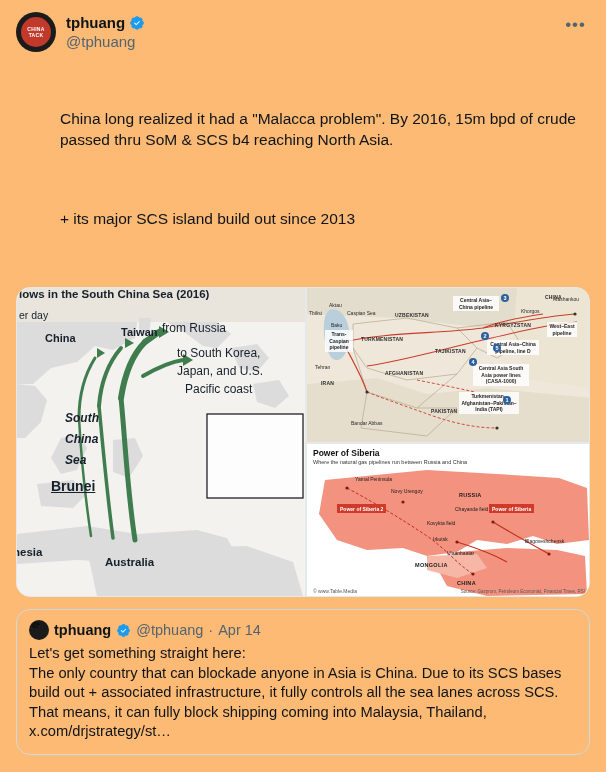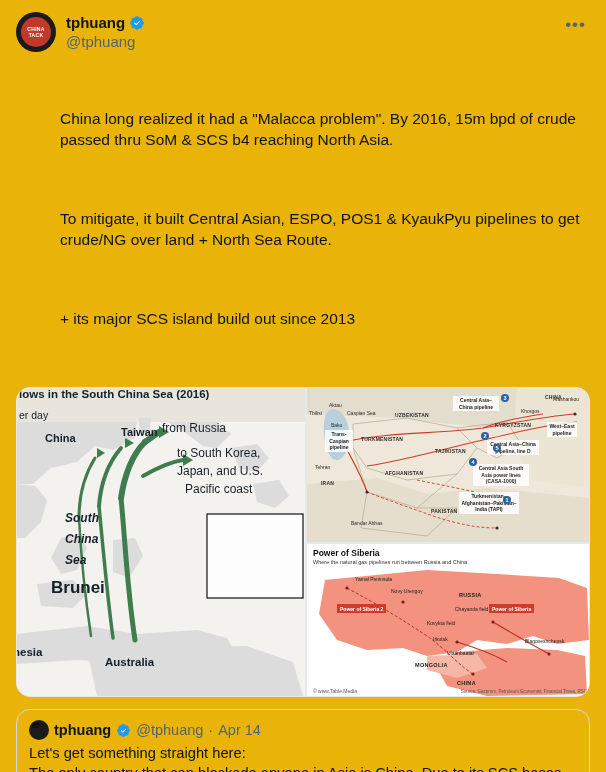--- a/index.html
+++ b/index.html
@@ -6,21 +6,21 @@
   html, body {
     margin: 0;
     padding: 0;
     background: #ffffff;
     font-family: "Liberation Sans", sans-serif;
   }
   #tweet-card {
     width: 606px;
     height: 772px;
     position: relative;
-    background: #eab308;
+    background: #fdba74;
     overflow: hidden;
     padding: 12px 16px 0 16px;
   }
   
   .tweet-header {
     display: flex;
     align-items: flex-start;
     gap: 10px;
     position: relative;
   }
@@ -112,21 +112,21 @@
     font-size: 10.5px; color: #15202b; z-index: 6; padding-left: 2px;
   }
   .scs-label { position: absolute; z-index: 6; color: #15202b; }
   .lbl-china { top: 44px; left: 28px; font-size: 11px; font-weight: bold; }
   .lbl-taiwan { top: 38px; left: 104px; font-size: 11px; font-weight: bold; text-align: center; }
   .lbl-fromrussia { top: 33px; left: 145px; font-size: 12px; }
   .lbl-tosk { top: 58px; left: 160px; font-size: 12px; }
   .lbl-japan { top: 76px; left: 160px; font-size: 12px; }
   .lbl-pacific { top: 94px; left: 168px; font-size: 12px; }
   .lbl-scs { top: 120px; left: 48px; font-size: 12px; font-style: italic; font-weight: bold; line-height: 21px; }
-  .lbl-brunei { top: 190px; left: 34px; font-size: 17px; font-weight: bold; }
+  .lbl-brunei { top: 190px; left: 34px; font-size: 14px; font-weight: bold; text-decoration: underline; }
   .lbl-indonesia { top: 258px; left: -4px; font-size: 11.5px; font-weight: bold; }
   .lbl-australia { top: 268px; left: 88px; font-size: 11.5px; font-weight: bold; }
 
   
   .ca-label { position: absolute; z-index: 5; color: #2b2b2b; font-size: 5px; }
   .ca-country { font-weight: bold; letter-spacing: .2px; }
   .ca-box {
     position: absolute; z-index: 6; background: rgba(255,255,255,.82);
     font-size: 5px; line-height: 6.5px; color: #1d1d1d; padding: 1px 2px;
     text-align: center; font-weight: bold;
@@ -202,21 +202,20 @@
           </svg>
         </span>
       </div>
       <span class="handle">@tphuang</span>
     </div>
     <div class="more-btn">•••</div>
   </div>
 
   <div class="tweet-text">
     <p>China long realized it had a "Malacca problem". By 2016, 15m bpd of crude passed thru SoM &amp; SCS b4 reaching North Asia.</p>
-    <p>To mitigate, it built Central Asian, ESPO, POS1 &amp; KyaukPyu pipelines to get crude/NG over land + North Sea Route.</p>
     <p>+ its major SCS island build out since 2013</p>
   </div>
 
   <div class="media-grid">
 
     <div class="media-left">
       <svg width="288" height="308" viewBox="0 0 288 308" style="position:absolute;top:0;left:0;">
         <rect x="0" y="0" width="288" height="308" fill="#e9e5dc"></rect>
 
         <rect x="0" y="34" width="288" height="274" fill="#f4f2ee"></rect>

